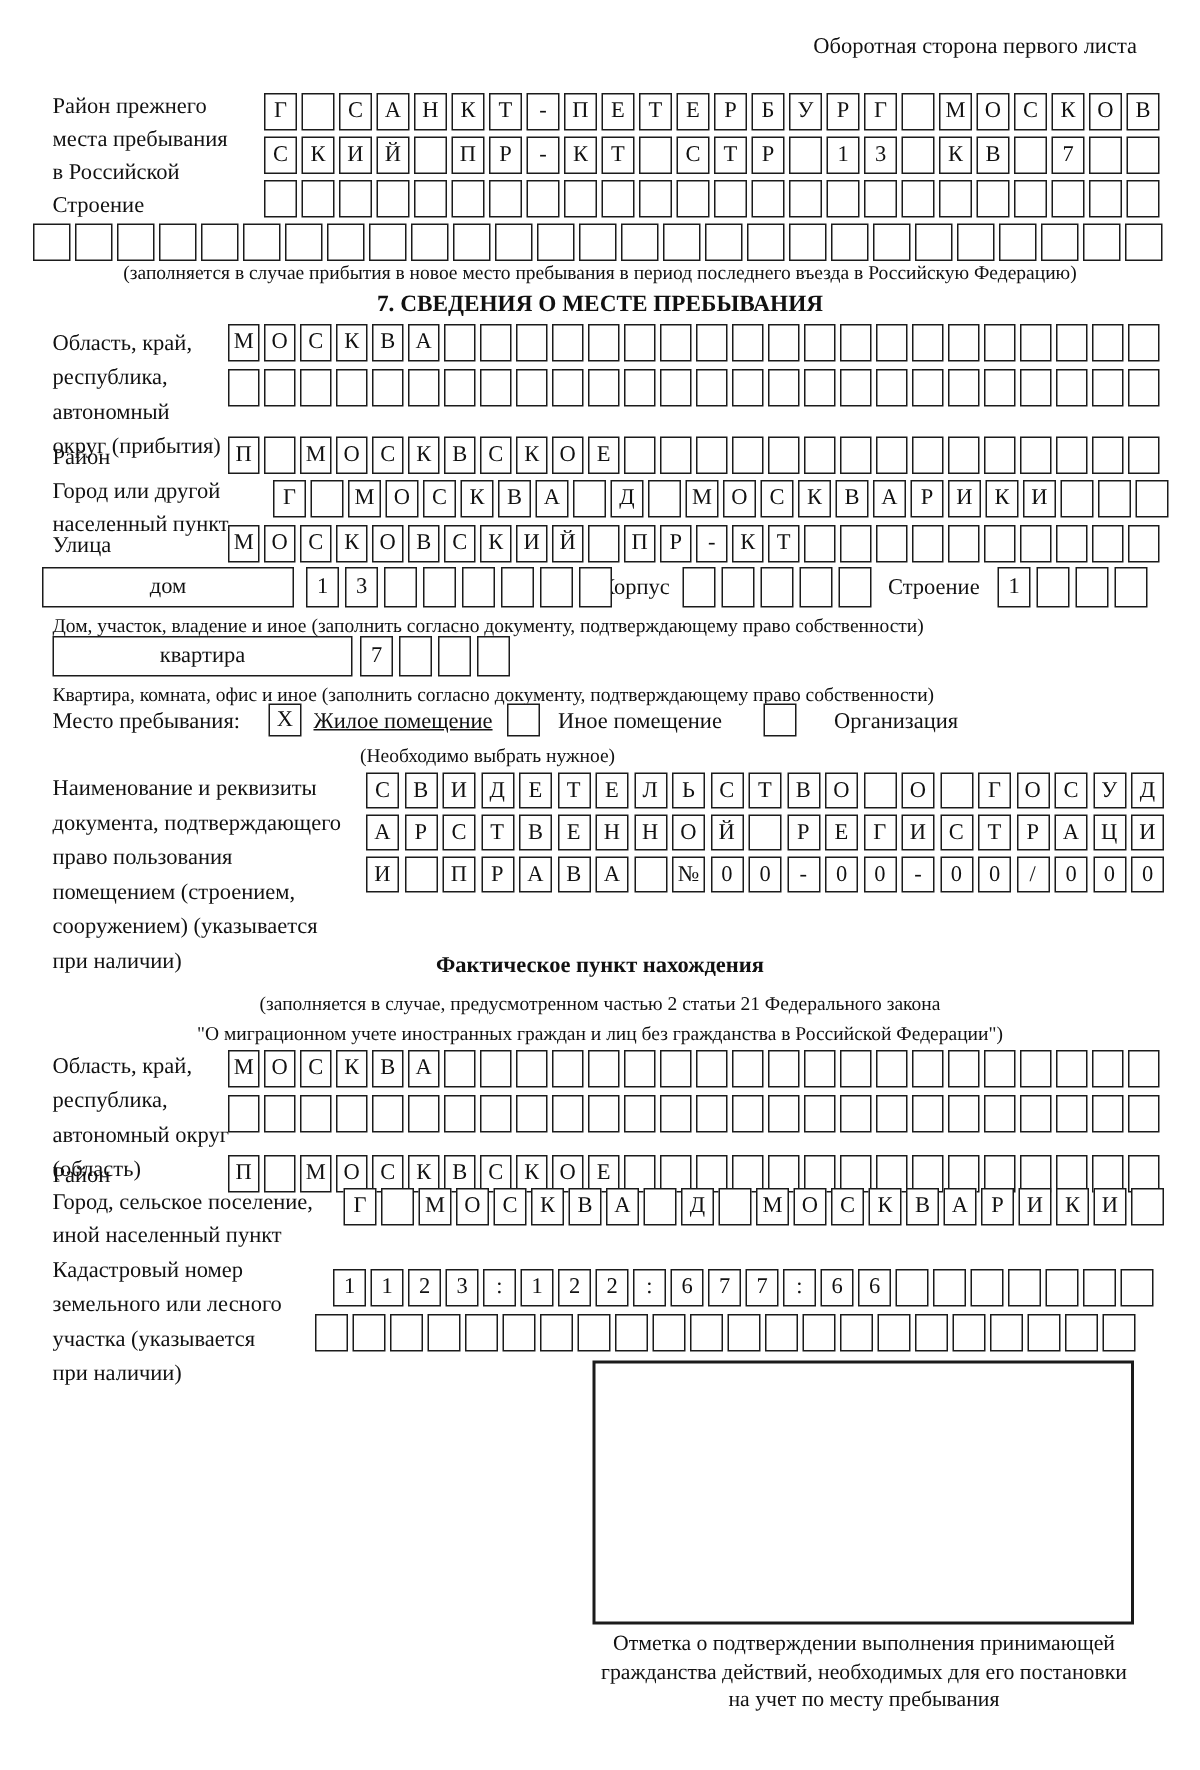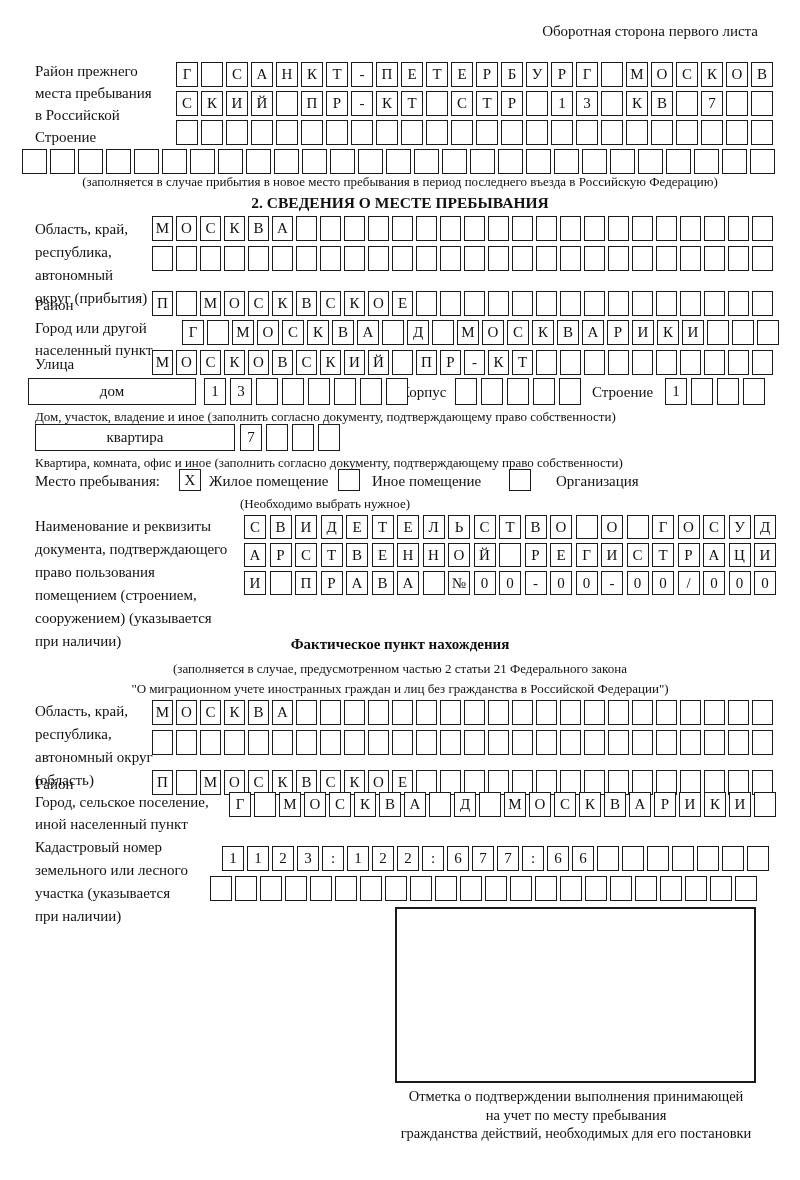--- a/index.html
+++ b/index.html
@@ -26,42 +26,42 @@
 <div id="page">
 
   <div class="abs lbl" style="left:0;top:20px;width:758px;text-align:right;">Оборотная сторона первого листа</div>
 
   <div class="abs lbl" style="left:35px;top:60px;">Район прежнего</div>
   <div class="abs lbl" style="left:35px;top:82px;">места пребывания</div>
   <div class="abs lbl" style="left:35px;top:104px;">в Российской</div>
   <div class="abs lbl" style="left:35px;top:126px;">Строение</div>
   <div class="abs note center" style="left:0;top:174px;width:800px;">(заполняется в случае прибытия в новое место пребывания в период последнего въезда в Российскую Федерацию)</div>
 
-  <div class="abs title center" style="left:0;top:194px;width:800px;">2. СВЕДЕНИЯ О МЕСТЕ ПРЕБЫВАНИЯ</div>
+  <div class="abs title center" style="left:0;top:194px;width:800px;">7. СВЕДЕНИЯ О МЕСТЕ ПРЕБЫВАНИЯ</div>
 
   <div class="abs lbl" style="left:35px;top:218px;">Область, край,</div>
   <div class="abs lbl" style="left:35px;top:241px;">республика,</div>
   <div class="abs lbl" style="left:35px;top:264px;">автономный</div>
   <div class="abs lbl" style="left:35px;top:287px;">округ (прибытия)</div>
   <div class="abs lbl" style="left:35px;top:294px;">Район</div>
   <div class="abs lbl" style="left:35px;top:317px;">Город или другой</div>
   <div class="abs lbl" style="left:35px;top:339px;">населенный пункт</div>
   <div class="abs lbl" style="left:35px;top:353px;">Улица</div>
 
   <div class="widebox" style="left:28px;top:378px;width:168px;height:27px;">дом</div>
   <div class="abs lbl" style="left:400px;top:381px;">Корпус</div>
   <div class="abs lbl" style="left:592px;top:381px;">Строение</div>
   <div class="abs note" style="left:35px;top:409px;">Дом, участок, владение и иное (заполнить согласно документу, подтверждающему право собственности)</div>
 
   <div class="widebox" style="left:35px;top:424px;width:200px;height:27px;">квартира</div>
   <div class="abs note" style="left:35px;top:455px;">Квартира, комната, офис и иное (заполнить согласно документу, подтверждающему право собственности)</div>
 
   <div class="abs lbl" style="left:35px;top:470px;">Место пребывания:</div>
   <div class="checkbox" style="left:179px;top:469px;">X</div>
-  <div class="abs lbl" style="left:209px;top:470px;">Жилое помещение</div>
+  <div class="abs lbl" style="left:209px;top:470px;text-decoration:underline;">Жилое помещение</div>
   <div class="checkbox" style="left:338px;top:469px;"></div>
   <div class="abs lbl" style="left:372px;top:470px;">Иное помещение</div>
   <div class="checkbox" style="left:509px;top:469px;"></div>
   <div class="abs lbl" style="left:556px;top:470px;">Организация</div>
   <div class="abs note" style="left:240px;top:496px;">(Необходимо выбрать нужное)</div>
 
   <div class="abs lbl" style="left:35px;top:515px;">Наименование и реквизиты</div>
   <div class="abs lbl" style="left:35px;top:538px;">документа, подтверждающего</div>
   <div class="abs lbl" style="left:35px;top:561px;">право пользования</div>
   <div class="abs lbl" style="left:35px;top:584px;">помещением (строением,</div>
@@ -80,22 +80,22 @@
   <div class="abs lbl" style="left:35px;top:791px;">Город, сельское поселение,</div>
   <div class="abs lbl" style="left:35px;top:813px;">иной населенный пункт</div>
   <div class="abs lbl" style="left:35px;top:836px;">Кадастровый номер</div>
   <div class="abs lbl" style="left:35px;top:859px;">земельного или лесного</div>
   <div class="abs lbl" style="left:35px;top:882px;">участка (указывается</div>
   <div class="abs lbl" style="left:35px;top:905px;">при наличии)</div>
 
   <div class="stamp" style="left:395px;top:907px;width:361px;height:176px;"></div>
   <div class="abs caption" style="left:380px;top:1087px;width:392px;">
     <div>Отметка о подтверждении выполнения принимающей</div>
+    <div>гражданства действий, необходимых для его постановки</div>
     <div>на учет по месту пребывания</div>
-    <div>гражданства действий, необходимых для его постановки</div>
   </div>
 
 <div class="box-row" style="left: 176px; top: 62px;">
       <div class="cell" style="width: 22px; height: 25px; margin-right: 3px;">Г</div>
       <div class="cell" style="width: 22px; height: 25px; margin-right: 3px;"></div>
       <div class="cell" style="width: 22px; height: 25px; margin-right: 3px;">С</div>
       <div class="cell" style="width: 22px; height: 25px; margin-right: 3px;">А</div>
       <div class="cell" style="width: 22px; height: 25px; margin-right: 3px;">Н</div>
       <div class="cell" style="width: 22px; height: 25px; margin-right: 3px;">К</div>
       <div class="cell" style="width: 22px; height: 25px; margin-right: 3px;">Т</div>

